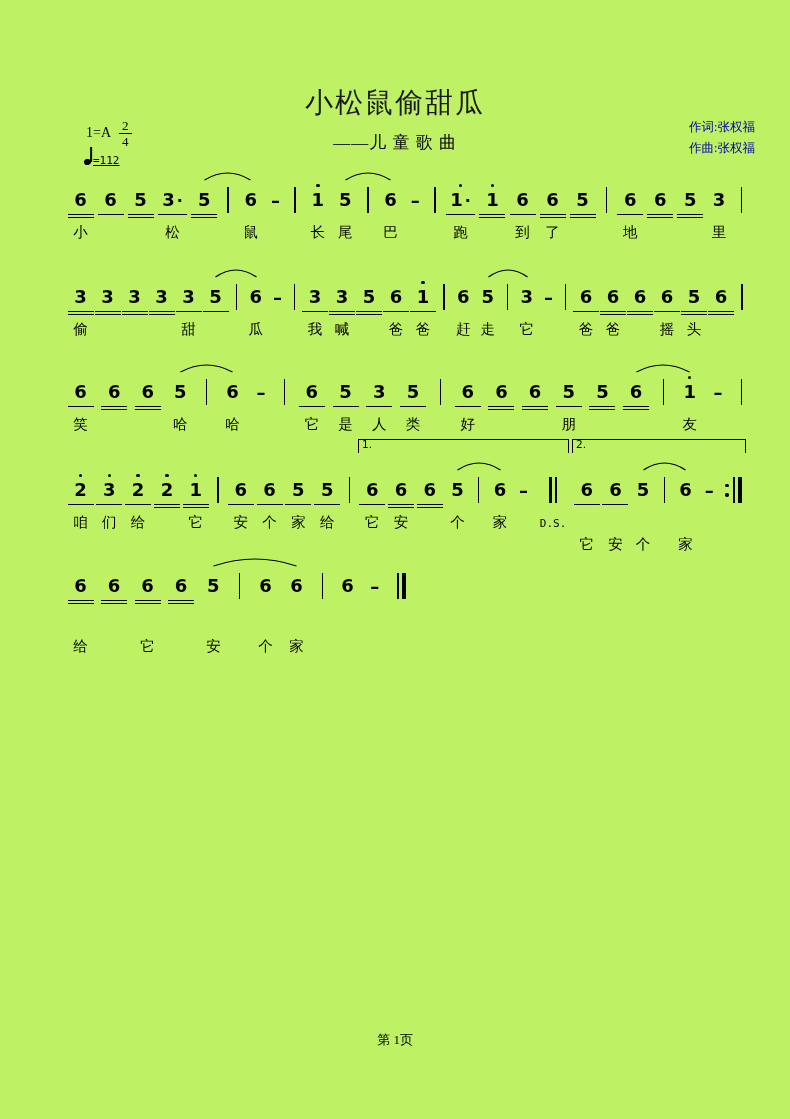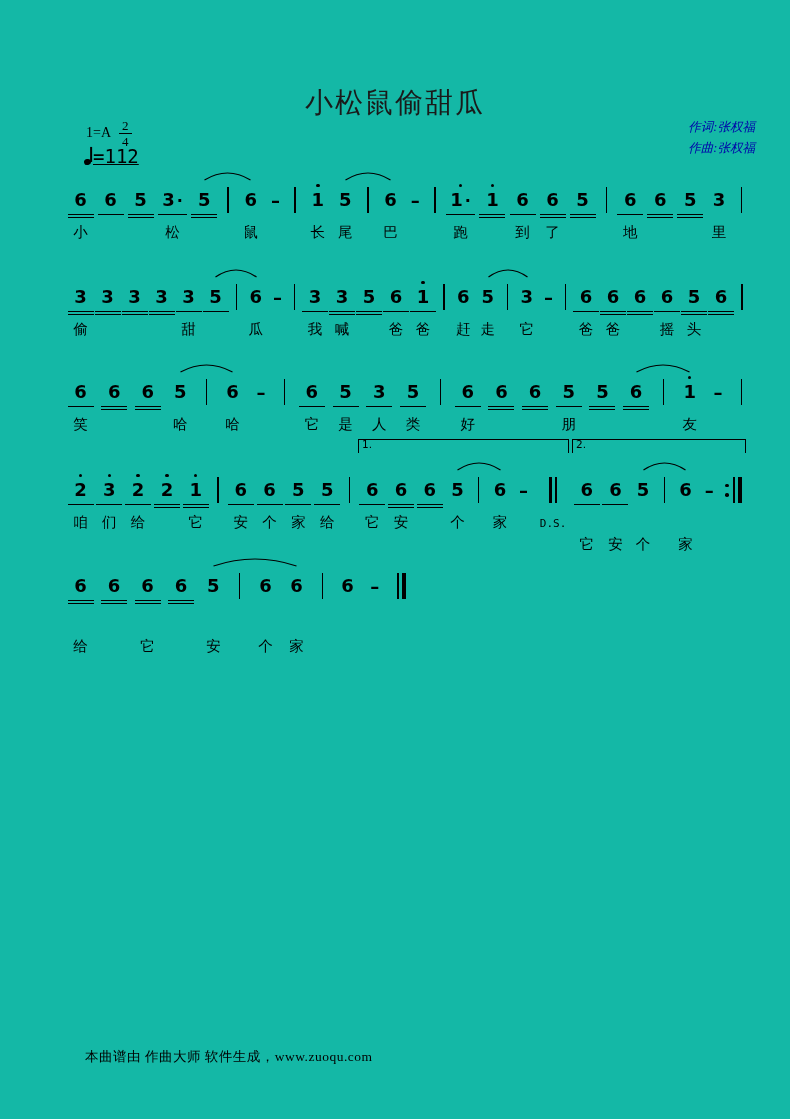--- a/index.html
+++ b/index.html
@@ -1,32 +1,32 @@
 <!DOCTYPE html>
 <html><head>
 <meta charset="utf-8">
 <style>
   html,body{margin:0;padding:0;background:#e8e8e8;}
-  #page{position:relative;width:790px;height:1119px;background:#14b8a6;margin:0 auto;
+  #page{position:relative;width:790px;height:1119px;background:#bef264;margin:0 auto;
         font-family:"Liberation Serif", serif;color:#000;overflow:hidden;}
   
   #title{position:absolute;top:84px;left:0;width:100%;text-align:center;
          font-size:28px;letter-spacing:2px;color:#1a1a1a;}
   #subtitle{position:absolute;top:131px;left:0;width:100%;text-align:center;
             font-size:17px;letter-spacing:1px;}
   #credits{position:absolute;top:117px;right:35px;text-align:left;
-           font-size:12.5px;line-height:21px;color:#0000AA;font-style:italic;}
+           font-size:12.5px;line-height:21px;color:#0000AA;}
   #keyblock{position:absolute;top:119px;left:86px;font-family:Liberation Serif, serif;
             font-size:14px;}
   .frac{display:inline-block;vertical-align:middle;text-align:center;margin-left:8px;
         font-size:13px;line-height:13px;}
   .frac b{display:block;font-weight:normal;border-bottom:1px solid #000;padding:0 3px 1px;}
   .frac u{display:block;text-decoration:none;padding-top:1px;}
   #tempoblock{position:absolute;top:147px;left:84px;font-family:"DejaVu Sans Mono", monospace;
-              font-size:19px;height:20px;display:flex;align-items:flex-end;text-decoration:underline;}
+              font-size:11px;height:20px;display:flex;align-items:flex-end;text-decoration:underline;}
   .qnote{display:inline-block;width:7px;height:6px;background:#000;border-radius:50%;
          position:relative;margin:0 2px 2px 0;transform:rotate(-15deg);}
   .qnote:after{content:"";position:absolute;right:0;bottom:2px;width:1.5px;height:15px;
          background:#000;transform:rotate(15deg);transform-origin:bottom right;}
   
   .mline{position:absolute;left:72px;width:672px;display:flex;
          justify-content:space-between;align-items:flex-start;padding-top:18px;}
   .mline.pad-volta{padding-top:34px;}
   .mline.compact{width:336px;}
   .cell{display:flex;flex-direction:column;align-items:center;position:relative;}
@@ -54,20 +54,21 @@
               font-family:"DejaVu Sans", sans-serif;background:transparent;}
   
   #pagenum{position:absolute;top:1031px;left:0;width:100%;text-align:center;font-size:13px;}
   #footerline{position:absolute;top:1048px;left:85px;font-size:13.5px;letter-spacing:0.5px;}
 </style>
 </head>
 <body>
 
 <div id="page">
   <div id="title">小松鼠偷甜瓜</div>
+  <div id="subtitle">——儿 童 歌 曲</div>
   <div id="credits" style="color: rgb(0, 0, 170);">
     <div>作词:张权福</div>
     <div>作曲:张权福</div>
   </div>
   <div id="keyblock"><span>1=A</span><span class="frac"><b>2</b><u>4</u></span>
   </div>
   <div id="tempoblock">
       <span class="qnote"></span>
       <span>=112</span>
   </div>
@@ -1222,14 +1223,14 @@
           </div>
           <div class="ub"></div>
           <div class="lyb gap">&nbsp;</div>
         </div>
         <svg class="slursvg" width="336" height="108">
           <path d="M 141.5 17 Q 183 3 224.5 17" fill="none" stroke="#000" stroke-width="1.2"></path>
         </svg>
       </div>
     </div>
 
-  <div id="footerline">本曲谱由 作曲大师 软件生成，www.zuoqu.com</div>
+  <div id="pagenum">第 1页</div>
 </div>
 
 </body></html>

